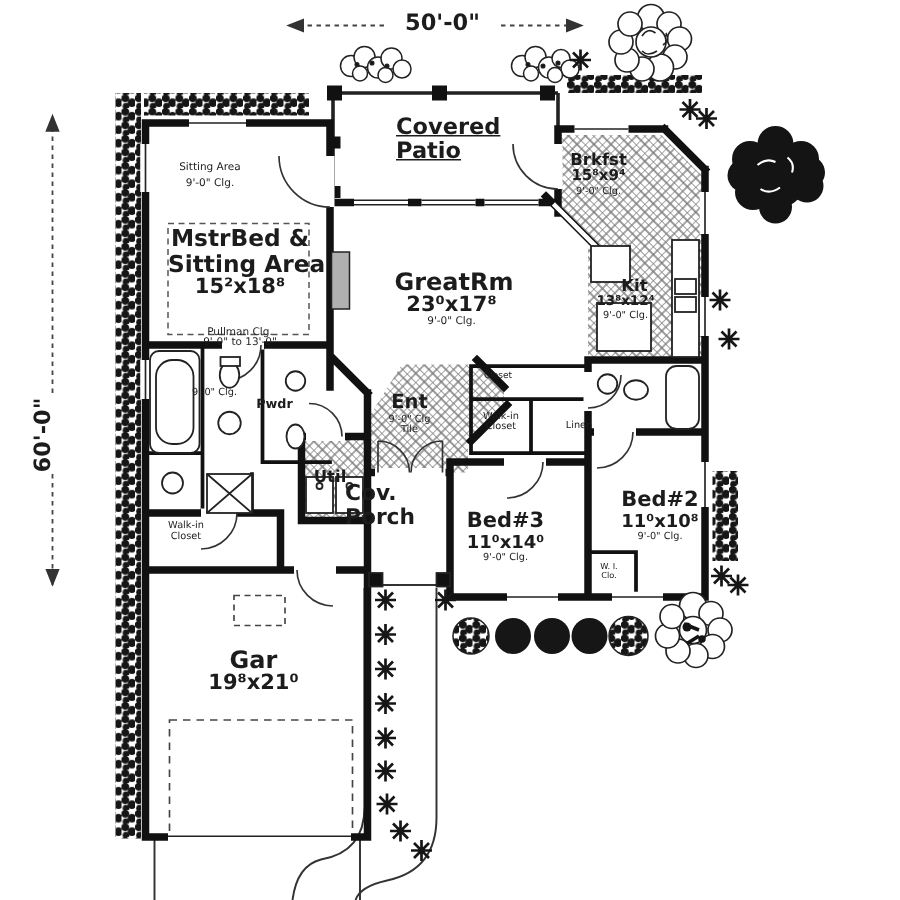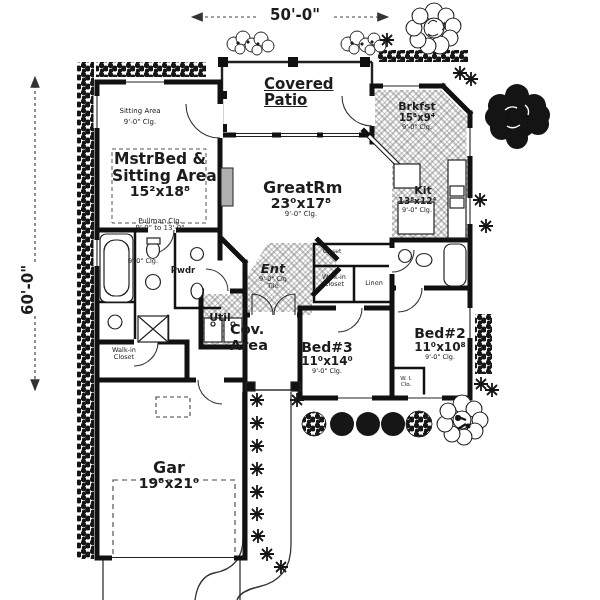--- a/index.html
+++ b/index.html
@@ -279,21 +279,21 @@
 </div>
 <div class="lbl d vert" style="left:20px;top:258px;height:64px;font-size:15px;">
   <span>60'-0"</span>
 </div>
 
 <div class="lbl d" style="left:264px;top:76px;width:74px;font-size:15px;text-align:left;text-decoration:underline;">
   <span>Covered</span>
       <span>Patio</span>
 </div>
 
-<div class="lbl" style="left:390px;top:101px;width:54px;">
+<div class="lbl" style="left:372px;top:101px;width:54px;">
   <span class="b" style="font-size:11px;">Brkfst</span>
   <span class="d" style="font-size:10px;">15⁸x9⁴</span>
   <span style="font-size:6.5px;">9'-0" Clg.</span>
 </div>
 
 <div class="lbl" style="left:112px;top:108px;width:56px;">
   <span style="font-size:7px;">Sitting Area</span>
   <span style="font-size:7px;margin-top:3px;">9'-0" Clg.</span>
 </div>
 
@@ -319,48 +319,48 @@
 
 <div class="lbl" style="left:124px;top:258px;width:38px;font-size:6.5px;">
   <span>9'-0" Clg.</span>
 </div>
 
 <div class="lbl b" style="left:166px;top:266px;width:34px;font-size:8.5px;">
   <span>Pwdr</span>
 </div>
 
 <div class="lbl" style="left:250px;top:262px;width:46px;">
-  <span class="b" style="font-size:13px;font-style:italic;">Ent</span>
+  <span class="b" style="font-size:13px;">Ent</span>
   <span style="font-size:6.5px;">9'-0" Clg</span>
   <span style="font-size:6.5px;">Tile</span>
 </div>
 
 <div class="lbl" style="left:316px;top:248px;width:32px;font-size:6px;">
   <span>Closet</span>
 </div>
 
 <div class="lbl" style="left:314px;top:274px;width:40px;font-size:6.5px;">
   <span>Walk-in</span>
       <span>Closet</span>
 </div>
 
-<div class="lbl" style="left:357px;top:280px;width:34px;font-size:6.5px;">
+<div class="lbl" style="left:357px;top:280px;width:34px;font-size:6.5px;padding-left:12px;">
   <span>Linen</span>
 </div>
 
 <div class="lbl b" style="left:203px;top:312px;width:34px;font-size:11px;">
   <span>Util</span>
 </div>
 
 <div class="lbl b" style="left:230px;top:322px;width:52px;font-size:14.5px;text-align:left;">
   <span>Cov.</span>
-      <span>Area</span>
-</div>
-
-<div class="lbl" style="left:295px;top:340px;width:64px;text-align:center;">
+      <span>Porch</span>
+</div>
+
+<div class="lbl" style="left:305px;top:340px;width:64px;text-align:center;">
   <span class="b" style="font-size:14px;">Bed#3</span>
   <span class="d" style="font-size:12px;">11⁰x14⁰</span>
   <span style="font-size:6.5px;">9'-0" Clg.</span>
 </div>
 
 <div class="lbl" style="left:411px;top:326px;width:58px;">
   <span class="b" style="font-size:14px;">Bed#2</span>
   <span class="d" style="font-size:12px;">11⁰x10⁸</span>
   <span style="font-size:6.5px;">9'-0" Clg.</span>
 </div>
@@ -369,17 +369,17 @@
   <span>W. I.</span>
       <span>Clo.</span>
 </div>
 
 <div class="lbl" style="left:102px;top:347px;width:44px;font-size:6.5px;">
   <span>Walk-in</span>
       <span>Closet</span>
 </div>
 
 <div class="lbl" style="left:138px;top:431px;width:62px;">
-  <span class="b" style="font-size:16px;margin-top:28px;">Gar</span>
+  <span class="b" style="font-size:16px;">Gar</span>
   <span class="d" style="font-size:14px;">19⁸x21⁰</span>
 </div>
 
 </div>
 
 </body></html>

